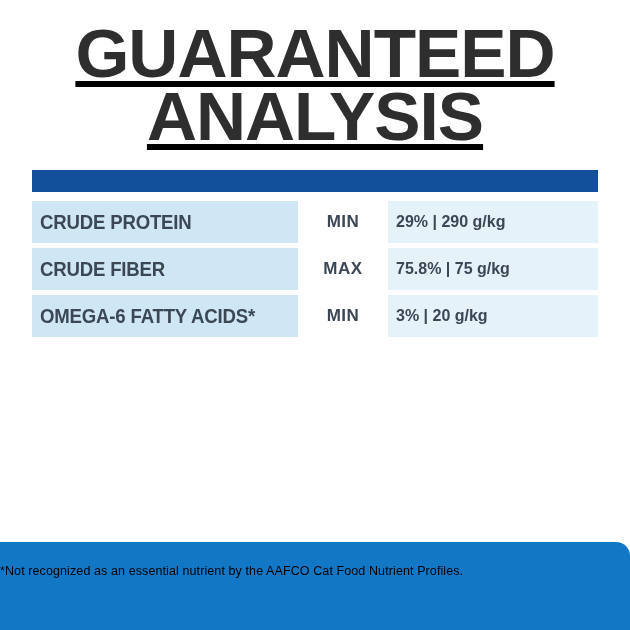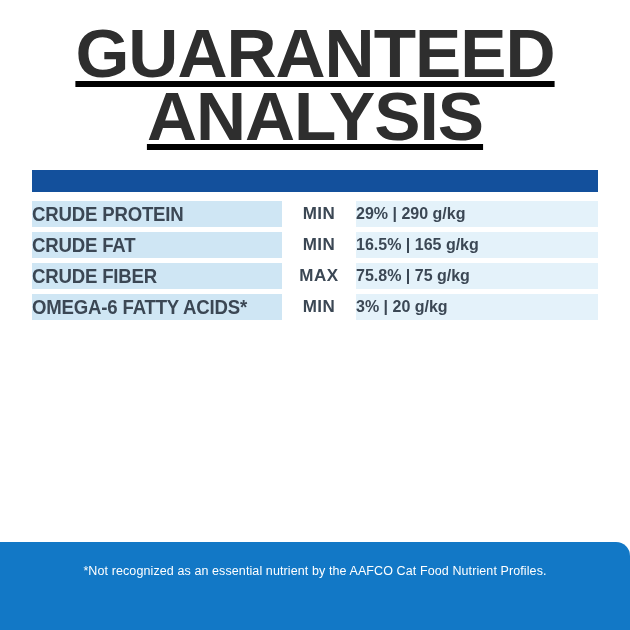--- a/index.html
+++ b/index.html
@@ -49,21 +49,21 @@
     background: #13509c;
     width: 100%;
   }
   table.ga-table {
     width: 100%;
     border-collapse: separate;
     border-spacing: 0 5px;
     margin-top: 4px;
   }
   table.ga-table td {
-    padding: 0;
+    padding: 8px;
     vertical-align: middle;
   }
   .cell-nutrient {
     background: #cfe6f4;
     color: #3b4754;
     font-weight: bold;
     font-size: 20px;
     letter-spacing: -0.2px;
     padding: 9px 0 9px 14px;
     width: 250px;
@@ -99,22 +99,22 @@
     width: 630px;
     height: 88px;
     background: #1278c6;
     border-top-right-radius: 14px;
   }
   .footer-note {
     position: absolute;
     left: 0;
     top: 22px;
     width: 630px;
-    text-align: center;
-    color: #ffffff;
+    text-align: left;
+    color: #000000;
     font-size: 12.5px;
     font-weight: normal;
     letter-spacing: 0.1px;
   }
 </style>
 </head>
 <body>
 
 <div class="page">
 
@@ -126,25 +126,20 @@
   <div class="table-wrap">
     <div class="table-header-bar"></div>
     <table class="ga-table">
       <tbody>
         <tr>
           <td class="cell-nutrient"><span>CRUDE PROTEIN</span></td>
           <td class="cell-minmax">MIN</td>
           <td class="cell-value">29% | 290 g/kg</td>
         </tr>
         <tr>
-          <td class="cell-nutrient"><span>CRUDE FAT</span></td>
-          <td class="cell-minmax">MIN</td>
-          <td class="cell-value">16.5% | 165 g/kg</td>
-        </tr>
-        <tr>
           <td class="cell-nutrient"><span>CRUDE FIBER</span></td>
           <td class="cell-minmax">MAX</td>
           <td class="cell-value">75.8% | 75 g/kg</td>
         </tr>
         <tr>
           <td class="cell-nutrient"><span>OMEGA-6 FATTY ACIDS*</span></td>
           <td class="cell-minmax">MIN</td>
           <td class="cell-value">3% | 20 g/kg</td>
         </tr>
       </tbody>

